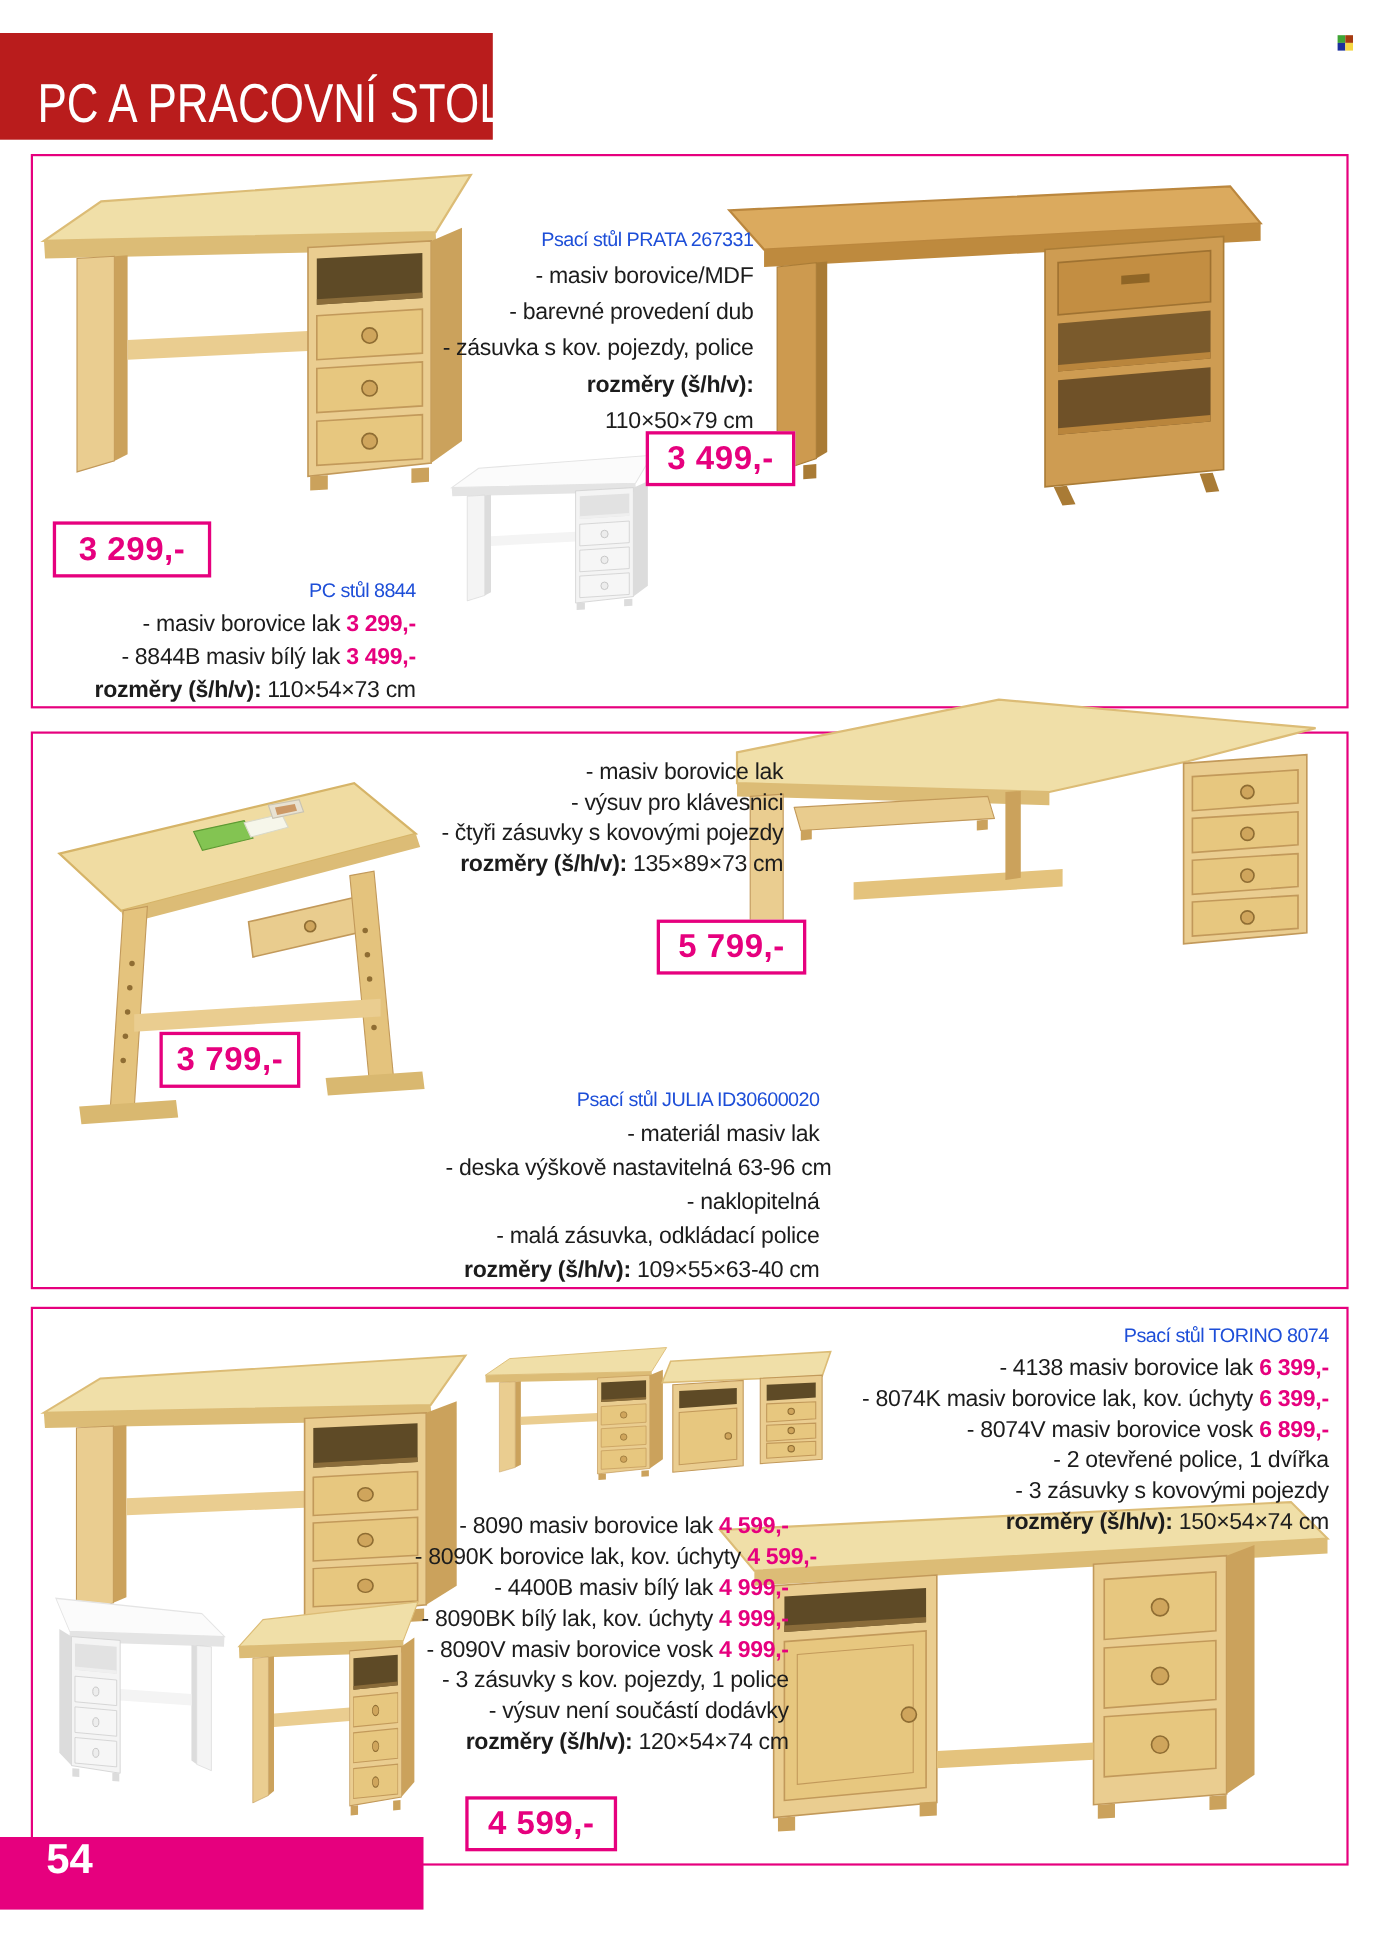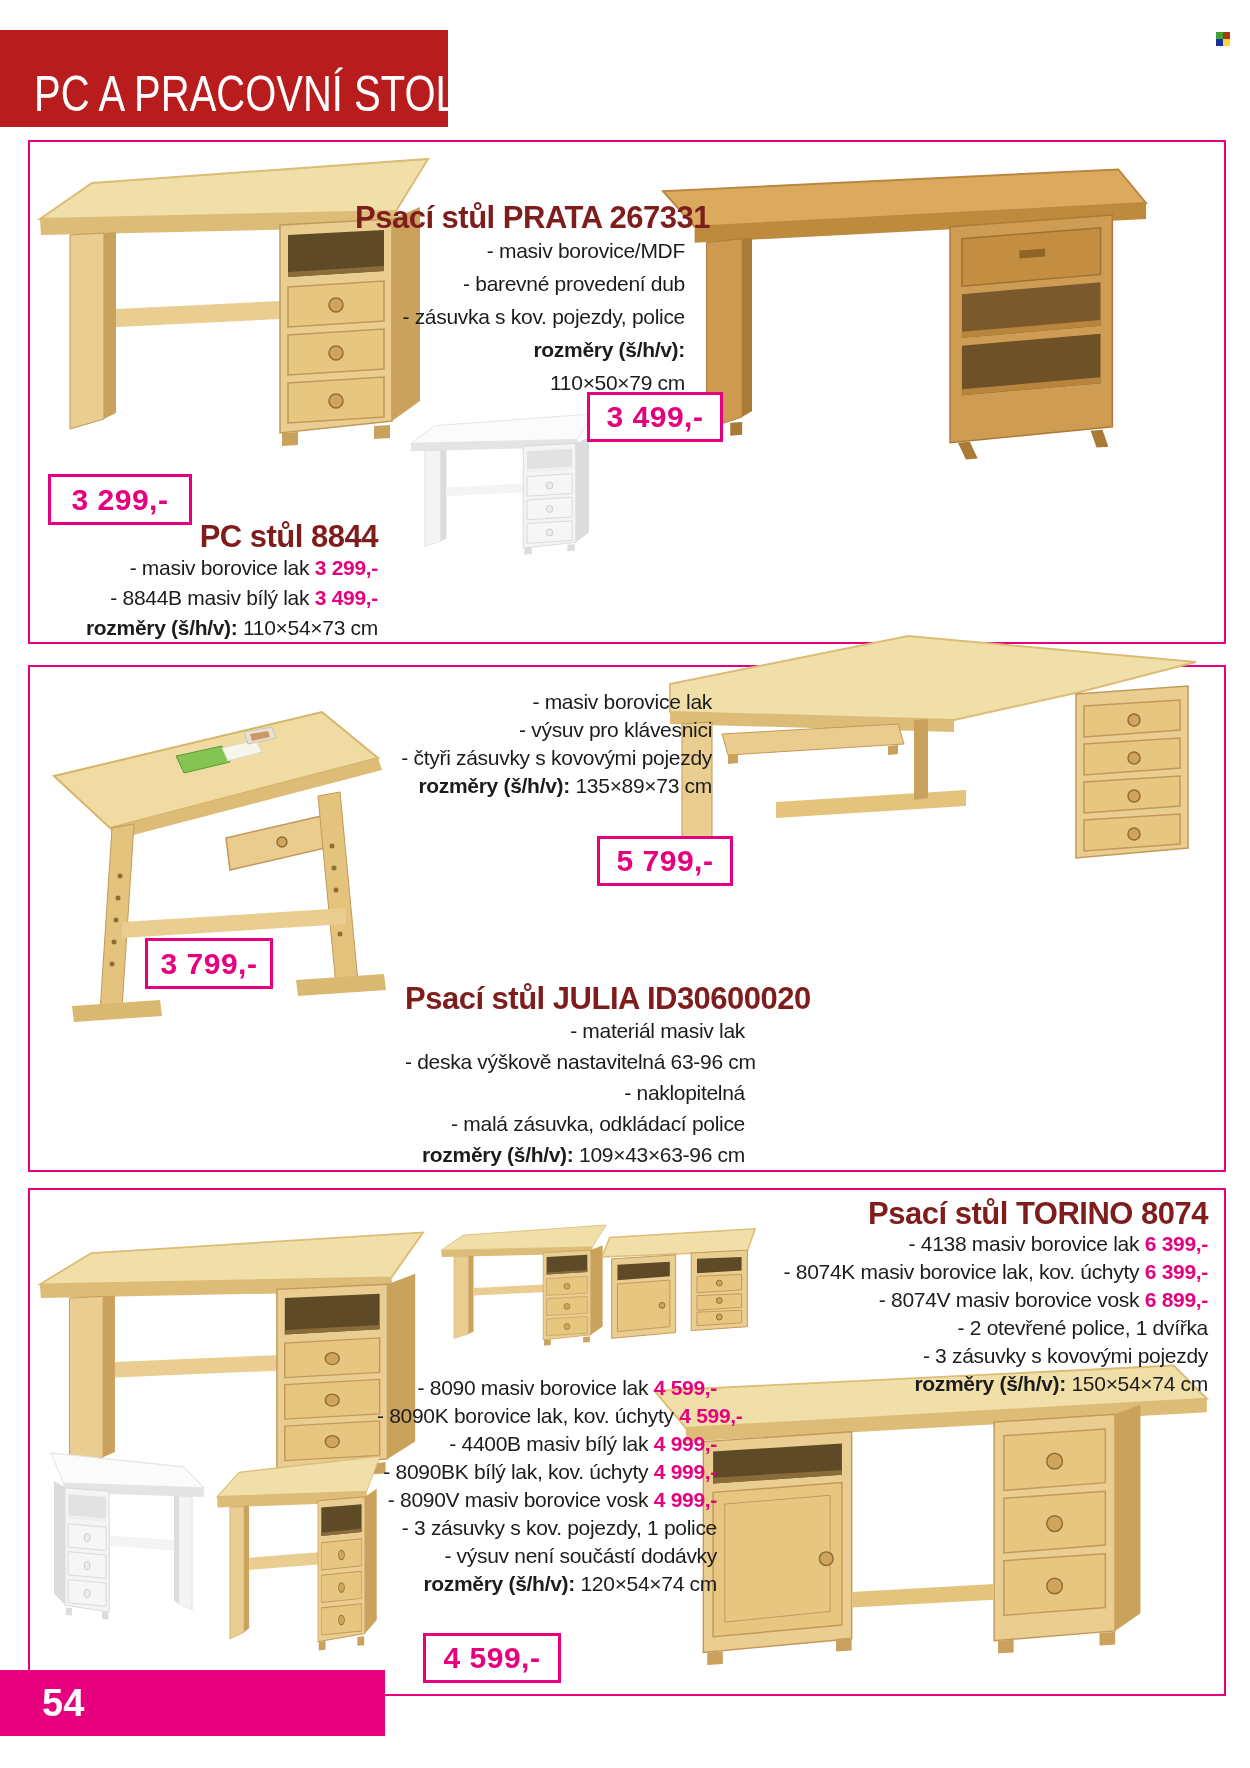--- a/index.html
+++ b/index.html
@@ -16,31 +16,31 @@
   .sq1{background:#3FA435}.sq2{background:#A63A10}.sq3{background:#1C2F9C}.sq4{background:#F6D743}
   
   .box{position:absolute;border:2px solid #E6007E;background:#fff;}
   
   .badge{position:absolute;background:#fff;border:3px solid #E6007E;color:#E6007E;font-weight:bold;
          display:flex;align-items:center;justify-content:center;font-size:30px;white-space:nowrap;
          letter-spacing:.5px;z-index:5;}
   
   .tb{position:absolute;z-index:4;text-align:right;}
   .tb.r{text-align:right;}
-  .ptitle{color:#7f1d1d;font-weight:bold;font-size:31px;line-height:32px;letter-spacing:-.5px;white-space:nowrap;}
+  .ptitle{color:#1d4ed8;font-weight:normal;font-size:18px;line-height:32px;letter-spacing:-.5px;white-space:nowrap;}
   .ln{font-size:21px;letter-spacing:-.3px;white-space:nowrap;color:#1c1c1c;}
   .lh30 .ln{line-height:30px;}
   .lh33 .ln{line-height:33px;}
   .lh28 .ln{line-height:28px;}
   .lh31 .ln{line-height:31px;}
   .ln .p{color:#E6007E;font-weight:bold;}
   .ln .b{font-weight:bold;}
   
   .footer-bar{position:absolute;left:0;top:1670px;width:385px;height:66px;background:#E6007E;
-              display:flex;align-items:center;z-index:6;}
+              display:flex;z-index:6;}
   .page-num{color:#fff;font-size:38px;font-weight:bold;margin-left:42px;}
   
   .photo{position:absolute;z-index:2;}
   .pine{--top:#F0DFA8;--edge:#DCBC76;--face:#EACD90;--side:#CBA25C;--line:#C2995A;--drawer:#E7C77F;
         --open:#5E4A26;--lip:#8A6C3A;--knob:#CFA55C;--knobs:#8F6D33;}
   .white-desk{--top:#FBFBFB;--edge:#E4E4E4;--face:#F4F4F4;--side:#DCDCDC;--line:#CFCFCF;--drawer:#F6F6F6;
         --open:#E2E2E2;--lip:#EFEFEF;--knob:#EDEDED;--knobs:#BDBDBD;}
   .mirror{transform:scaleX(-1);}
 </style>
 </head>
@@ -201,21 +201,21 @@
   <div class="badge" style="left:597px;top:836px;width:130px;height:44px">5 799,-</div>
 
   <div class="badge" style="left:145px;top:938px;width:122px;height:45px">3 799,-</div>
 
   <div class="tb lh31" style="left:405px;top:983px;width:340px">
     <div class="ptitle">Psací stůl JULIA ID30600020</div>
     <div class="ln"><span>- materiál masiv lak</span></div>
     <div class="ln"><span>- deska výškově nastavitelná 63-96 cm</span></div>
     <div class="ln"><span>- naklopitelná</span></div>
     <div class="ln"><span>- malá zásuvka, odkládací police</span></div>
-    <div class="ln"><span class="b">rozměry (š/h/v):</span><span> 109×43×63-96 cm</span></div>
+    <div class="ln"><span class="b">rozměry (š/h/v):</span><span> 109×55×63-40 cm</span></div>
   </div>
 
   <div class="box" style="left:28px;top:1188px;width:1194px;height:504px">
   </div>
 
   <svg class="photo pine" style="left:30px;top:1222px" width="400" height="268" viewBox="0 0 405 310" preserveAspectRatio="none">
       <use href="#desk3d"></use>
     </svg>
 
   <svg class="photo pine" style="left:437px;top:1220px" width="172" height="130" viewBox="0 0 405 310" preserveAspectRatio="none">

